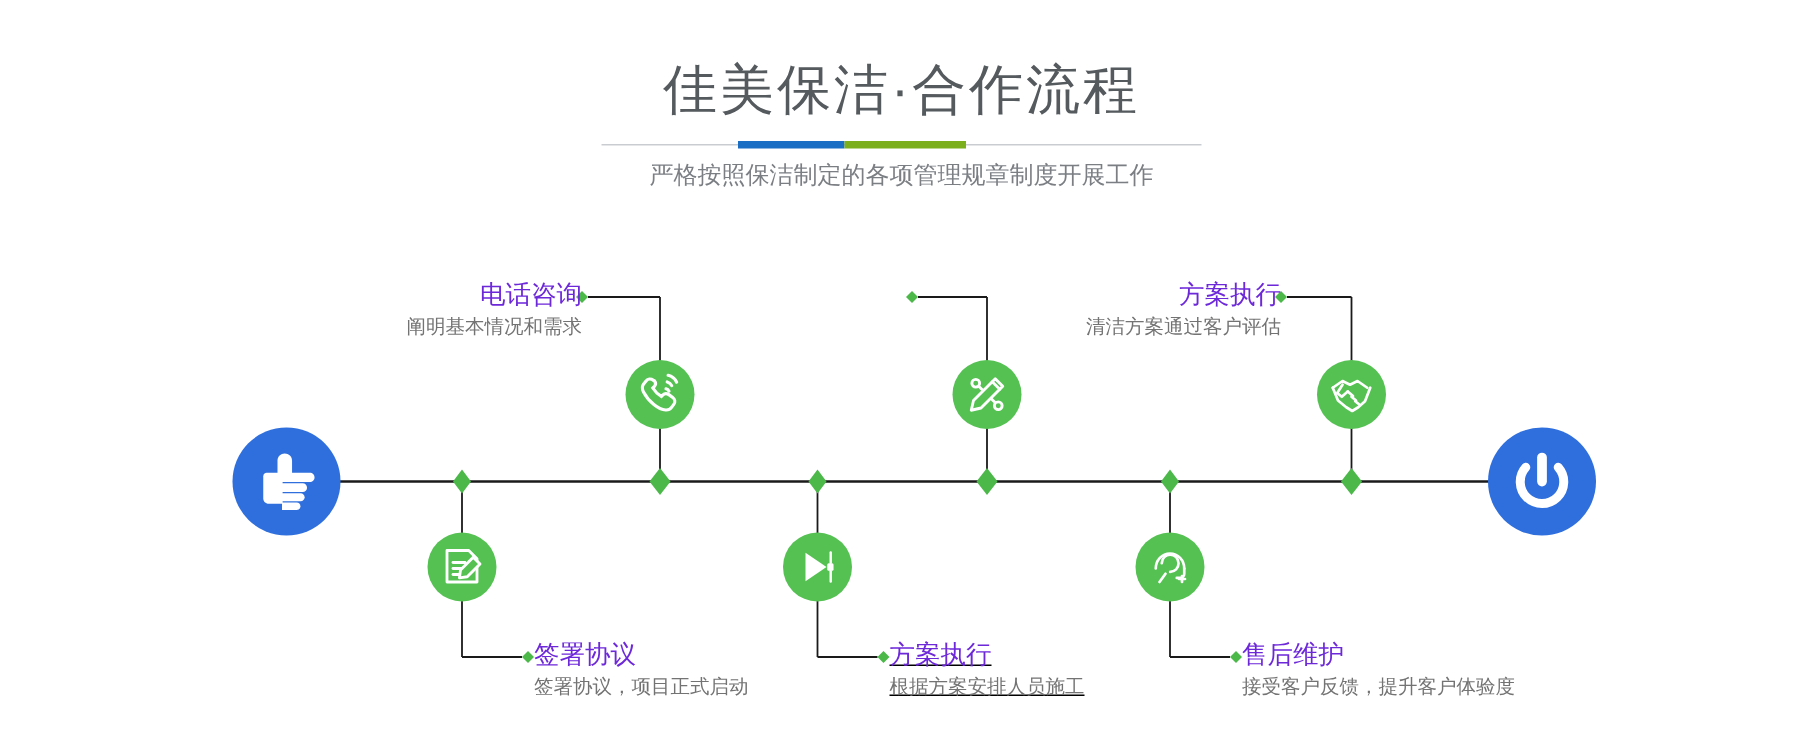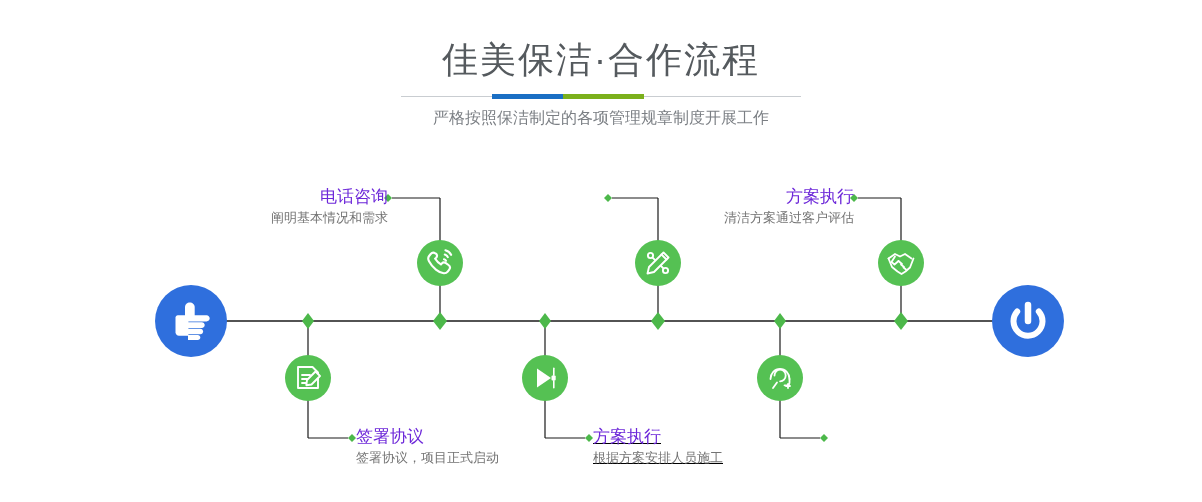--- a/index.html
+++ b/index.html
@@ -245,15 +245,19 @@
         <g fill="none" stroke="#ffffff" stroke-width="1.8" stroke-linecap="round" stroke-linejoin="round">
           <path d="M13.5 24c0-5.5 4.2-10 9.5-10s9.5 4.5 9.5 10"></path>
           <path d="M17.5 20.5c0-3.2 2.5-5.8 5.6-5.8 3.1 0 5.6 2.6 5.6 5.8 0 3.2-2.5 5.8-5.6 5.8"></path>
           <path d="M20 27.5l-4 5.5"></path>
           <path d="M32.5 24v3.5c0 1.5-1.2 2.8-2.7 2.8h-2.3"></path>
           <path d="M29 31h4"></path>
           <path d="M31 29v4"></path>
         </g>
       </svg>
     </div>
+    <div class="node-label" style="left:828px; top:276px; width:330px;">
+      <div class="node-title">售后维护</div>
+      <div class="node-desc">接受客户反馈，提升客户体验度</div>
+    </div>
 
   </div>
 </div>
 
 </body></html>

